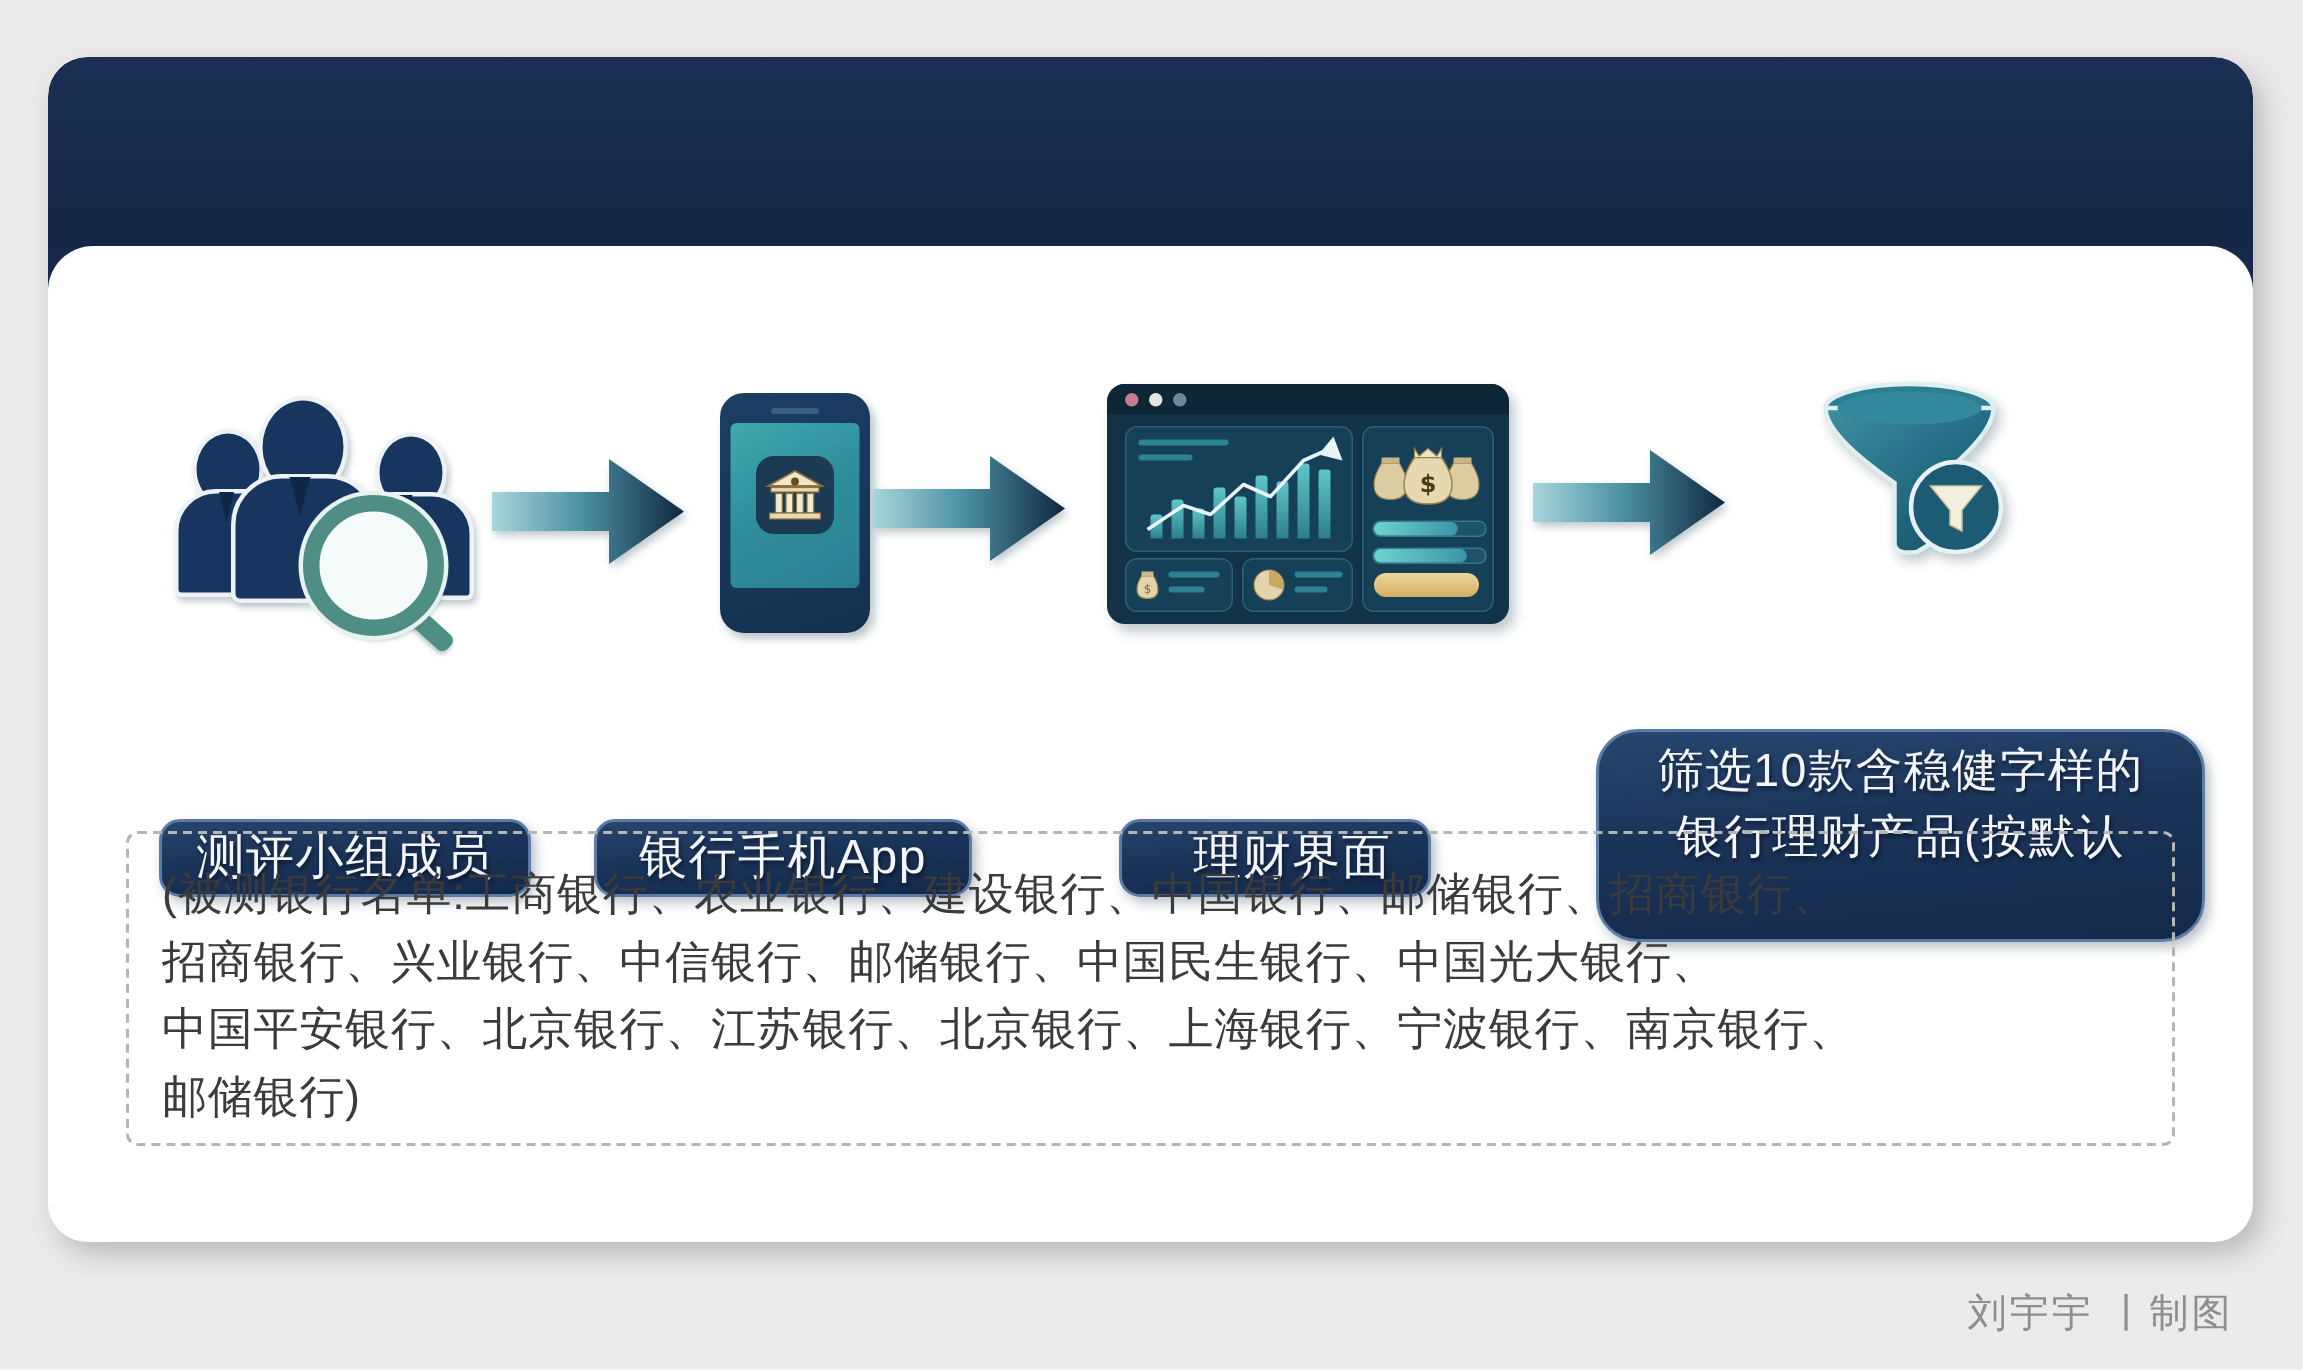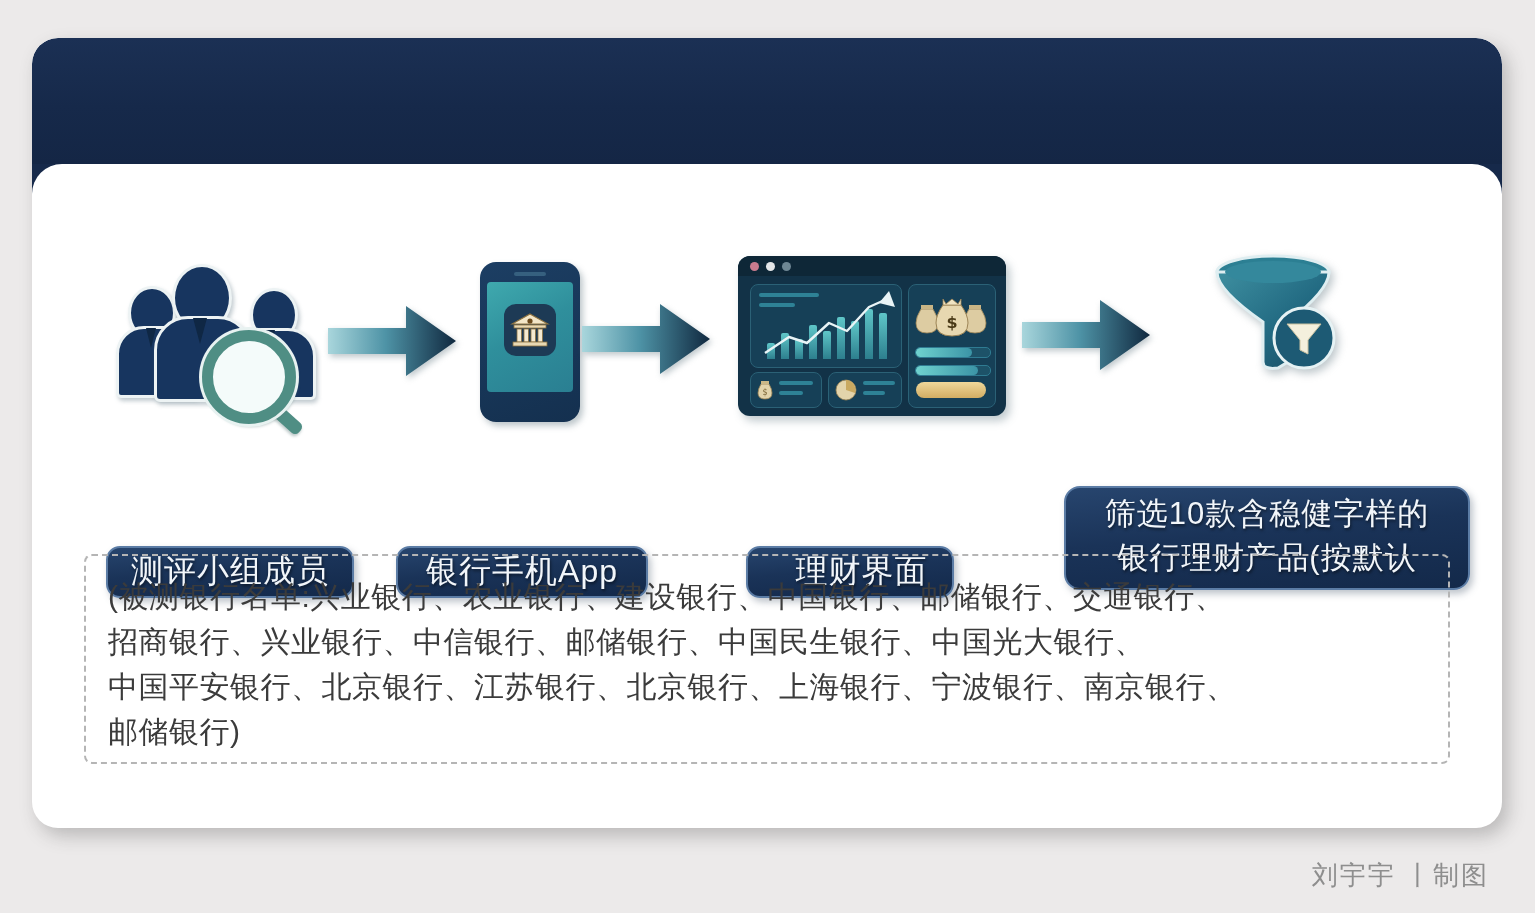--- a/index.html
+++ b/index.html
@@ -244,22 +244,22 @@
     font-size: 32px;
     letter-spacing: 1px;
     box-shadow: 3px 4px 7px rgba(110,125,140,0.45);
     text-shadow: 1px 2px 3px rgba(0,0,0,0.5);
     box-sizing: border-box;
   }
   .pill-1 { left: 74px;  top: 382px; width: 248px; height: 52px; }
   .pill-2 { left: 364px; top: 382px; width: 252px; height: 52px; }
   .pill-3 { left: 714px; top: 382px; width: 208px; height: 52px; padding-left: 23px; }
   .pill-4 {
-    left: 1032px; top: 322px; width: 406px; height: 104px;
-    border-radius: 16px;
+    left: 1032px; top: 322px; width: 406px; height: 142px;
+    border-radius: 28px;
     font-size: 31px;
     line-height: 44px;
     padding: 4px 12px;
     display: block;
   }
   .pill-4 .ln { display: block; white-space: nowrap; }
 
   
   .banklist {
     position: absolute;
@@ -464,21 +464,21 @@
     <div class="pill pill-2">银行手机App</div>
     <div class="pill pill-1">测评小组成员</div>
     <div class="pill pill-3">理财界面</div>
     <div class="pill pill-4">
       <span class="ln">筛选10款含稳健字样的</span>
       <span class="ln">银行理财产品(按默认</span>
     </div>
   </div>
 
   <div class="banklist">
-    <div class="bl-line">(被测银行名单:兴业银行、农业银行、建设银行、中国银行、邮储银行、交通银行、</div>
+    <div class="bl-line">(被测银行名单:工商银行、农业银行、建设银行、中国银行、邮储银行、招商银行、</div>
     <div class="bl-line">招商银行、兴业银行、中信银行、邮储银行、中国民生银行、中国光大银行、</div>
     <div class="bl-line">中国平安银行、北京银行、江苏银行、北京银行、上海银行、宁波银行、南京银行、</div>
     <div class="bl-line">邮储银行)</div>
   </div>
 
 </div>
 
 <div class="credit">刘宇宇 丨制图</div>
 
 </body></html>

